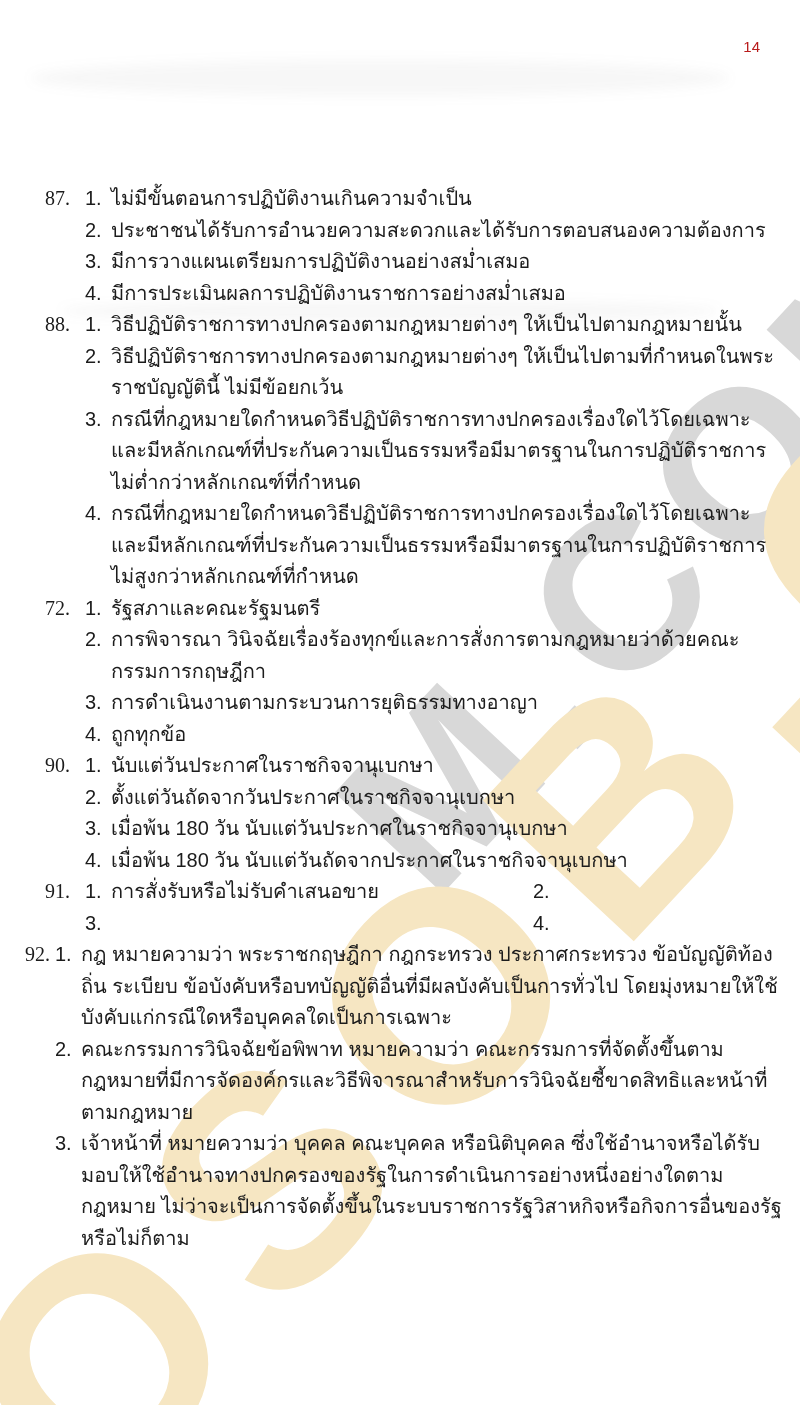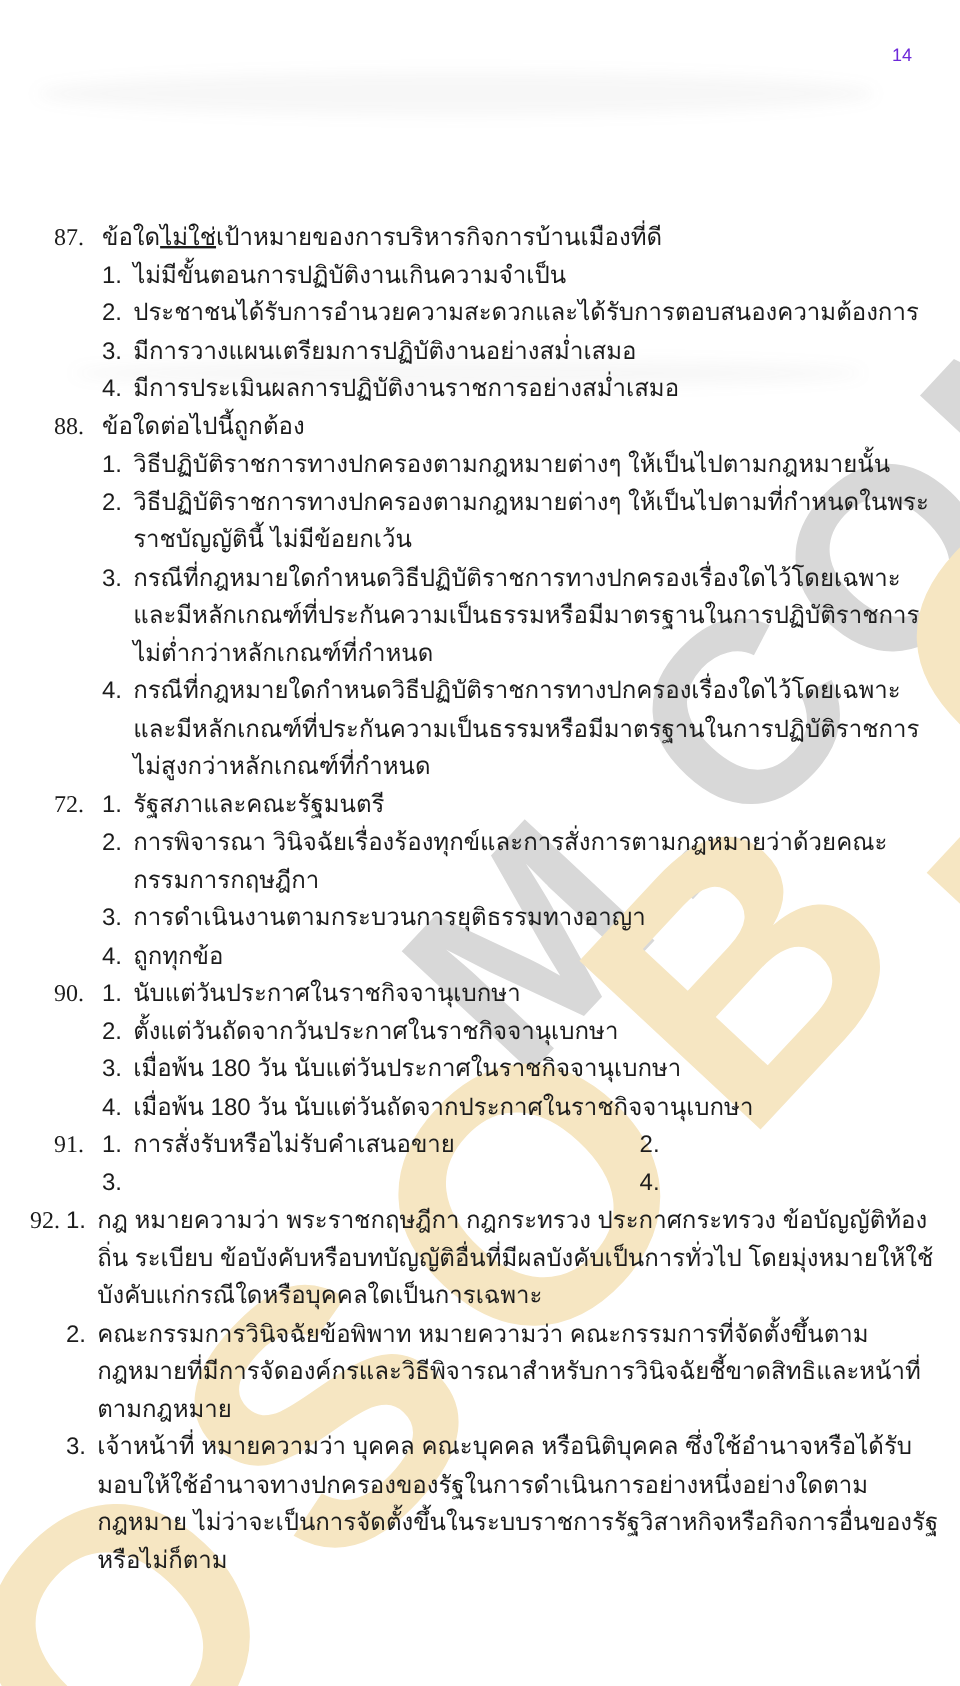--- a/index.html
+++ b/index.html
@@ -37,21 +37,21 @@
     position:absolute;z-index:0;border-radius:50%;
     background:rgba(90,90,90,0.05);filter:blur(6px);
     pointer-events:none;
   }
   .smudge-1{left:30px;top:60px;width:700px;height:36px;}
   .smudge-2{left:60px;top:300px;width:660px;height:22px;}
   
   .page-number{
     position:absolute;z-index:2;
     top:38px;right:40px;
-    font-size:15px;color:#6d28d9;
+    font-size:15px;color:#b91c1c;
   }
   
   .content{
     position:absolute;z-index:1;
     top:183px;left:0;right:0;
     padding:0 15px 0 45px;
     font-size:20px;
     line-height:31.5px;
   }
   .question{display:flex;align-items:flex-start;}
@@ -75,21 +75,20 @@
 <div class="smudge smudge-1"></div>
 <div class="smudge smudge-2"></div>
 
 <div class="page-number">14</div>
 
 <div class="content">
 
   <div class="question">
     <div class="qno">87.</div>
     <div class="qbody">
-      <div class="qtitle"><span>ข้อใด</span><span class="underline">ไม่ใช่</span><span>เป้าหมายของการบริหารกิจการบ้านเมืองที่ดี</span></div>
       <div class="option">
         <span class="opt-num">1.</span>
         <span class="opt-text">ไม่มีขั้นตอนการปฏิบัติงานเกินความจำเป็น</span>
       </div>
       <div class="option">
         <span class="opt-num">2.</span>
         <span class="opt-text">ประชาชนได้รับการอำนวยความสะดวกและได้รับการตอบสนองความต้องการ</span>
       </div>
       <div class="option">
         <span class="opt-num">3.</span>
@@ -98,21 +97,20 @@
       <div class="option">
         <span class="opt-num">4.</span>
         <span class="opt-text">มีการประเมินผลการปฏิบัติงานราชการอย่างสม่ำเสมอ</span>
       </div>
     </div>
   </div>
 
   <div class="question">
     <div class="qno">88.</div>
     <div class="qbody">
-      <div class="qtitle">ข้อใดต่อไปนี้ถูกต้อง</div>
       <div class="option">
         <span class="opt-num">1.</span>
         <span class="opt-text">วิธีปฏิบัติราชการทางปกครองตามกฎหมายต่างๆ ให้เป็นไปตามกฎหมายนั้น</span>
       </div>
       <div class="option">
         <span class="opt-num">2.</span>
         <span class="opt-text">วิธีปฏิบัติราชการทางปกครองตามกฎหมายต่างๆ ให้เป็นไปตามที่กำหนดในพระราชบัญญัตินี้ ไม่มีข้อยกเว้น</span>
       </div>
       <div class="option">
         <span class="opt-num">3.</span>

